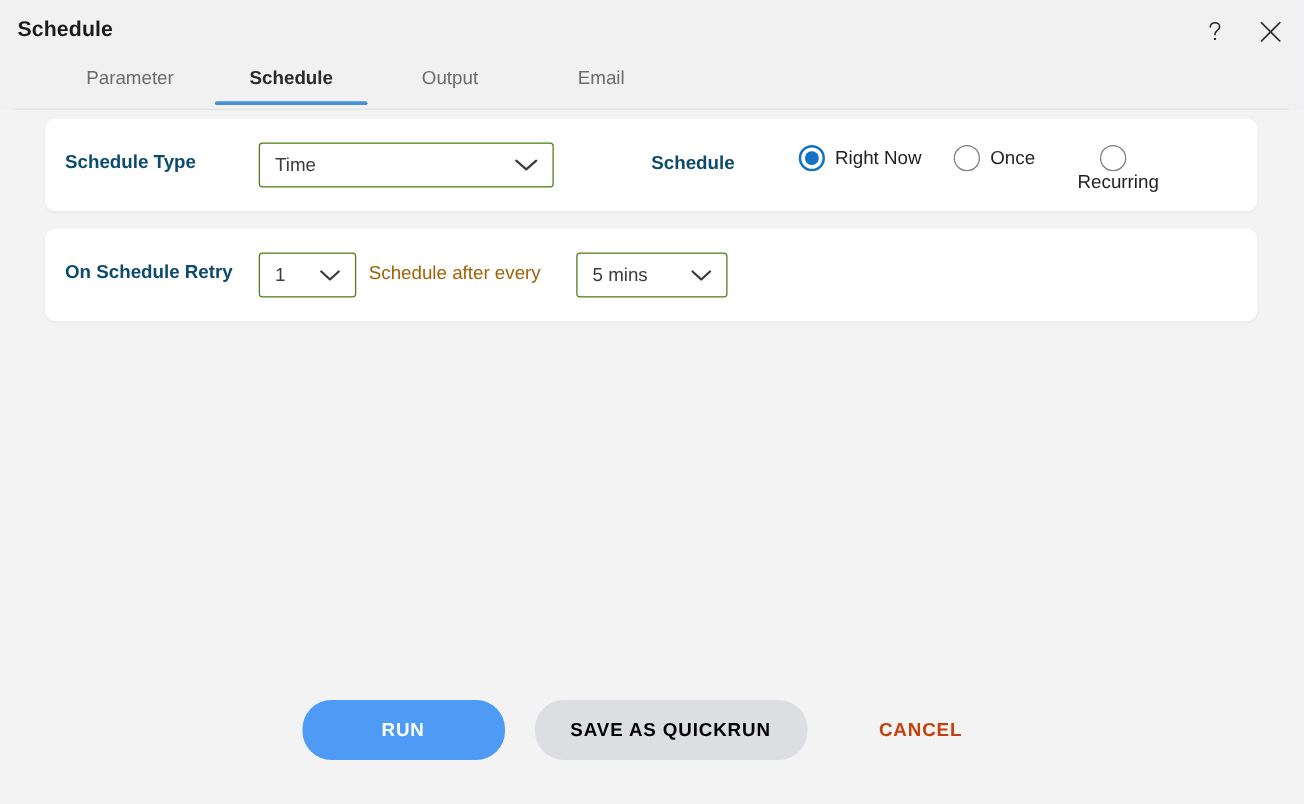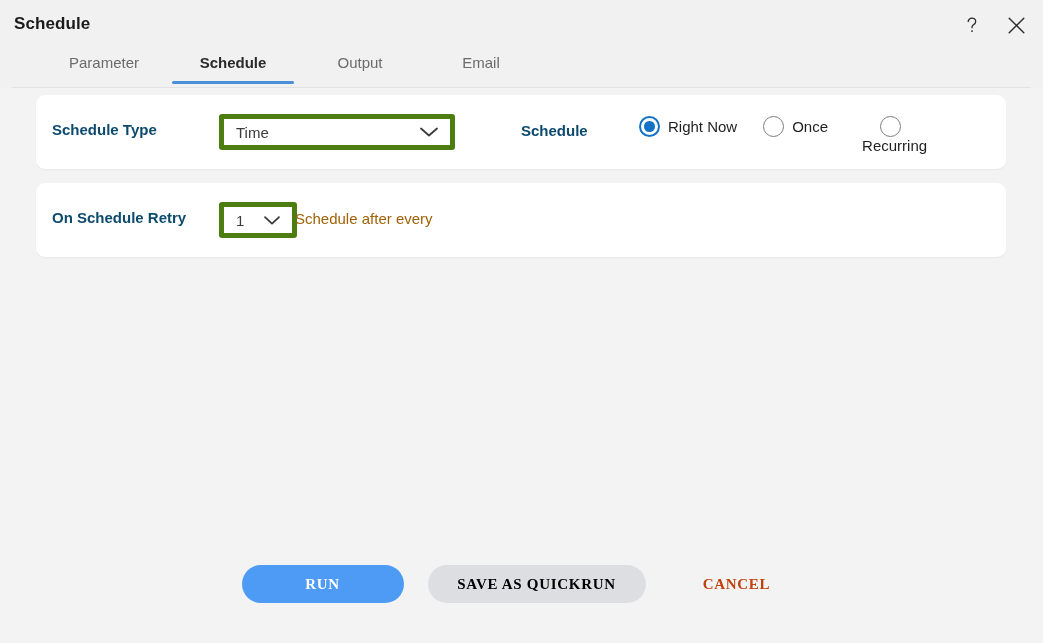--- a/index.html
+++ b/index.html
@@ -139,28 +139,27 @@
     font-size: 15px;
     font-weight: bold;
     color: #0c4a6e;
   }
 
   
   .select {
     display: inline-flex;
     align-items: center;
     justify-content: space-between;
-    border: 5px solid #4d7c0f;
+    border: 1px solid #4d7c0f;
     border-radius: 3px;
     background: #ffffff;
     height: 36px;
     box-sizing: border-box;
     cursor: pointer;
     padding: 0 10px 0 12px;
-    margin-left: 12px;
   }
   .select-value {
     font-size: 15px;
     color: #3c3c3c;
     white-space: nowrap;
   }
   .select .chev { margin-left: 10px; display: flex; align-items: center; color: #3a3a3a; }
 
   .select-schedule-type { position: absolute; left: 171px; top: 19px; width: 236px; }
   .select-retry-count  { position: absolute; left: 171px; top: 19px; width: 78px; }
@@ -228,25 +227,25 @@
     left: 0;
     width: 1043px;
     height: 60px;
     display: flex;
     align-items: center;
     justify-content: center;
   }
   .btn {
     border: none;
     cursor: pointer;
-    font-family: Liberation Serif, serif;
+    font-family: Liberation Sans, sans-serif;
     font-size: 15px;
     font-weight: bold;
     letter-spacing: 0.7px;
-    height: 38px;
+    height: 48px;
     border-radius: 23px;
     display: flex;
     align-items: center;
     justify-content: center;
     padding: 0;
   }
   .btn-run {
     width: 162px;
     background: #4d9bf5;
     color: #ffffff;
@@ -346,20 +345,28 @@
       <span class="select-value">1</span>
       <span class="chev">
         <svg width="20" height="13" viewBox="0 0 20 13" xmlns="http://www.w3.org/2000/svg">
           <path d="M3 3.2 L10 9.6 L17 3.2" stroke="#3a3a3a" stroke-width="1.8" fill="none" stroke-linecap="round" stroke-linejoin="round"></path>
         </svg>
       </span>
     </div>
 
     <div class="label-after-every">Schedule after every</div>
 
+    <div class="select select-interval">
+      <span class="select-value">5 mins</span>
+      <span class="chev">
+        <svg width="20" height="13" viewBox="0 0 20 13" xmlns="http://www.w3.org/2000/svg">
+          <path d="M3 3.2 L10 9.6 L17 3.2" stroke="#3a3a3a" stroke-width="1.8" fill="none" stroke-linecap="round" stroke-linejoin="round"></path>
+        </svg>
+      </span>
+    </div>
   </div>
 
   <div class="footer">
     <button class="btn btn-run">
       <span>RUN</span>
     </button>
     <button class="btn btn-quickrun">
       <span>SAVE AS QUICKRUN</span>
     </button>
     <button class="btn btn-cancel">

